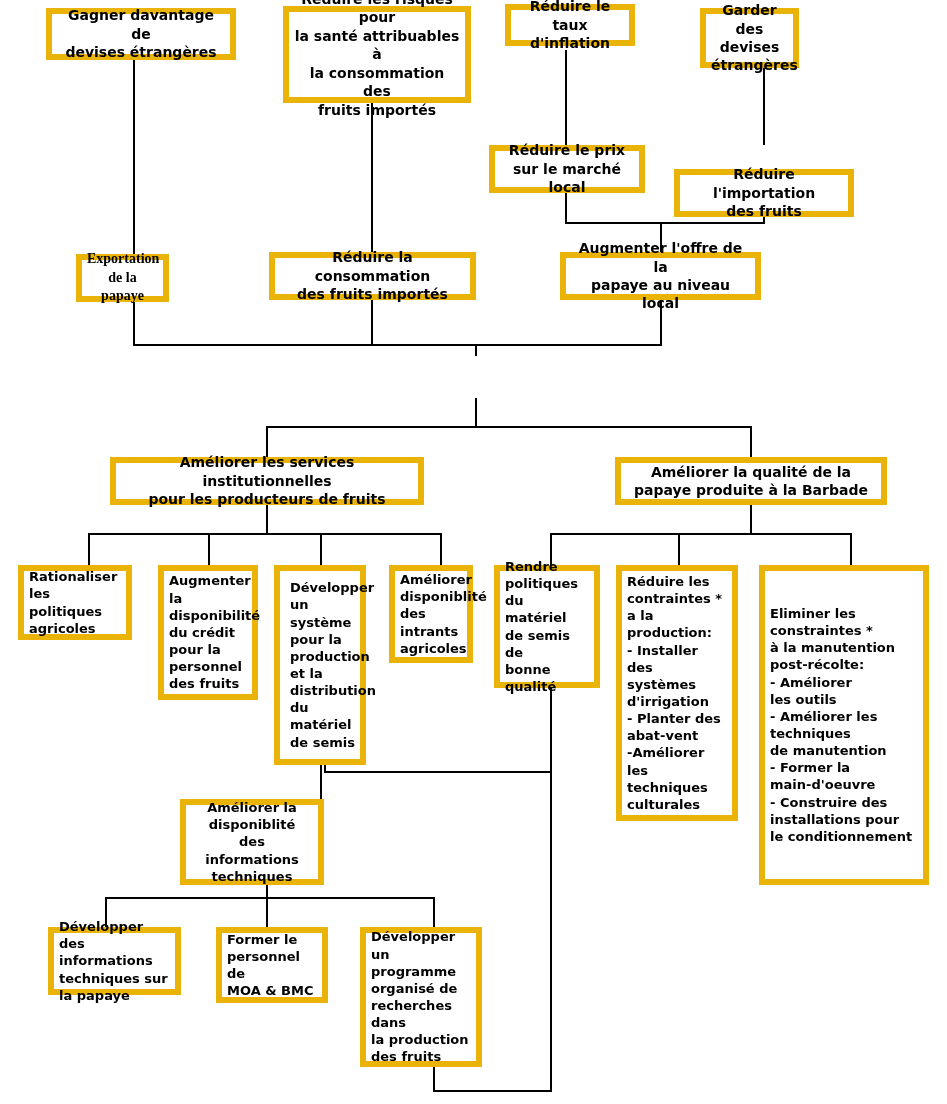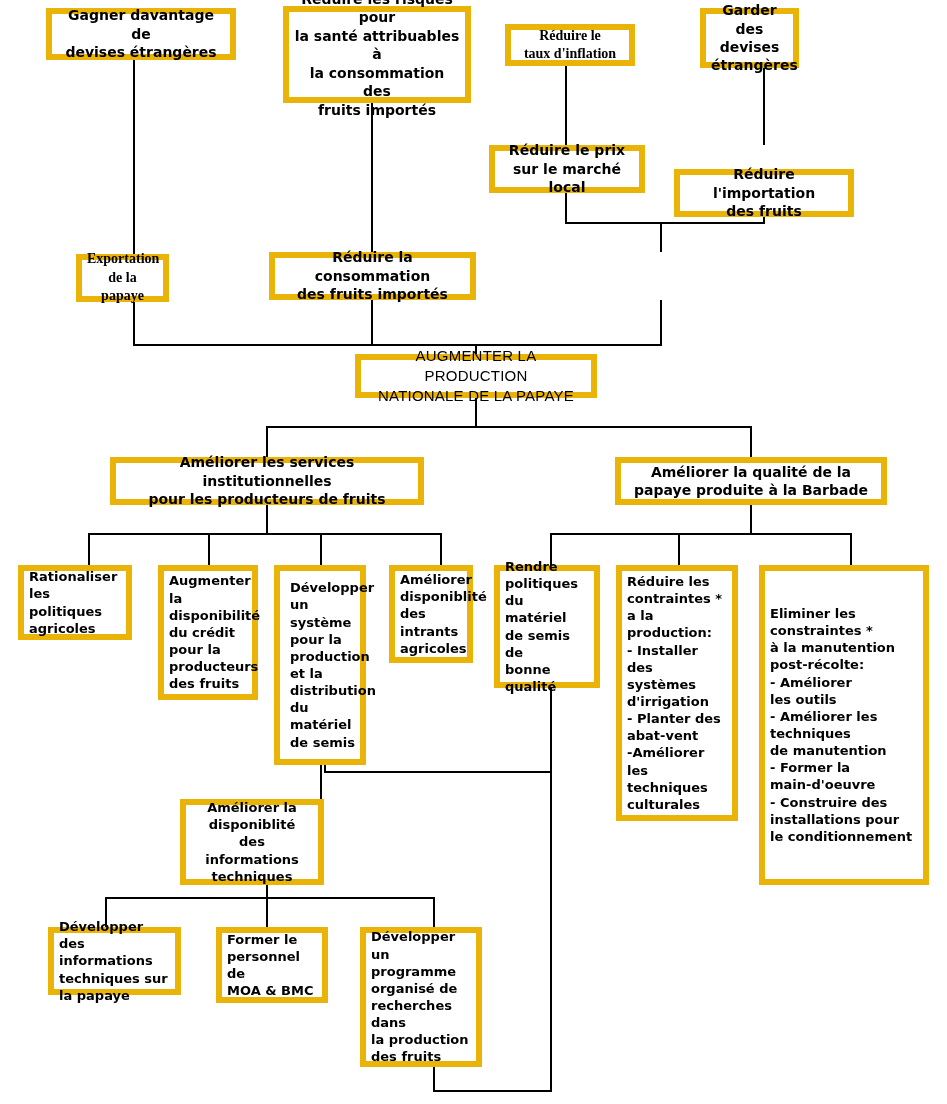--- a/index.html
+++ b/index.html
@@ -54,58 +54,58 @@
 <div id="canvas">
 
   <div class="node center pad f14" style="left:46px;  top:8px;   width:190px; height:52px;">Gagner davantage de
 devises étrangères</div>
 
   <div class="node center pad f14" style="left:283px; top:6px;   width:188px; height:97px;">Réduire les risques pour
 la santé attribuables à
 la consommation des
 fruits importés</div>
 
-  <div class="node center pad f14" style="left:505px; top:24px;   width:130px; height:42px;font-family:Liberation Serif, serif;">Réduire le
+  <div class="node center pad f14" style="left:505px; top:4px;   width:130px; height:42px;">Réduire le
 taux d'inflation</div>
 
   <div class="node center pad f14" style="left:700px; top:8px;   width:99px;  height:60px;">Garder des
 devises
 étrangères</div>
 
   <div class="node center pad f14" style="left:489px; top:145px; width:156px; height:48px;">Réduire le prix
 sur le marché local</div>
 
   <div class="node center pad f14" style="left:674px; top:145px; width:180px; height:48px;margin-top:24px;">Réduire l'importation
 des fruits</div>
 
   <div class="node center pad f14" style="left:76px;  top:254px; width:93px; height:48px;font-family:Liberation Serif, serif;">Exportation
 de la papaye</div>
 
   <div class="node center pad f14" style="left:269px; top:252px; width:207px; height:48px;">Réduire la consommation
 des fruits importés</div>
 
-
-  <div class="node center pad f15 goal" style="left:355px; top:354px; width:242px; height:44px;">AUGMENTER LA PRODUCTION
-NATIONALE DE LA PAPAYE</div>
+  <div class="node center pad f14" style="left:560px; top:252px; width:201px; height:48px;">Augmenter l'offre de la
+papaye au niveau local</div>
+
 
   <div class="node center pad f14" style="left:110px; top:457px; width:314px; height:48px;">Améliorer les services institutionnelles
 pour les producteurs de fruits</div>
 
   <div class="node center pad f14" style="left:615px; top:457px; width:272px; height:48px;">Améliorer la qualité de la
 papaye produite à la Barbade</div>
 
   <div class="node left pad f13" style="left:18px;  top:565px; width:114px; height:75px;">Rationaliser
 les politiques
 agricoles</div>
 
   <div class="node left pad f13" style="left:158px; top:565px; width:100px; height:135px;">Augmenter la
 disponibilité
 du crédit
 pour la
-producteurs
+personnel
 des fruits</div>
 
   <div class="node left pad f13" style="left:274px; top:565px; width:92px;  height:200px;padding-left:10px;">Développer
 un système
 pour la
 production
 et la
 distribution
 du matériel
 de semis</div>

